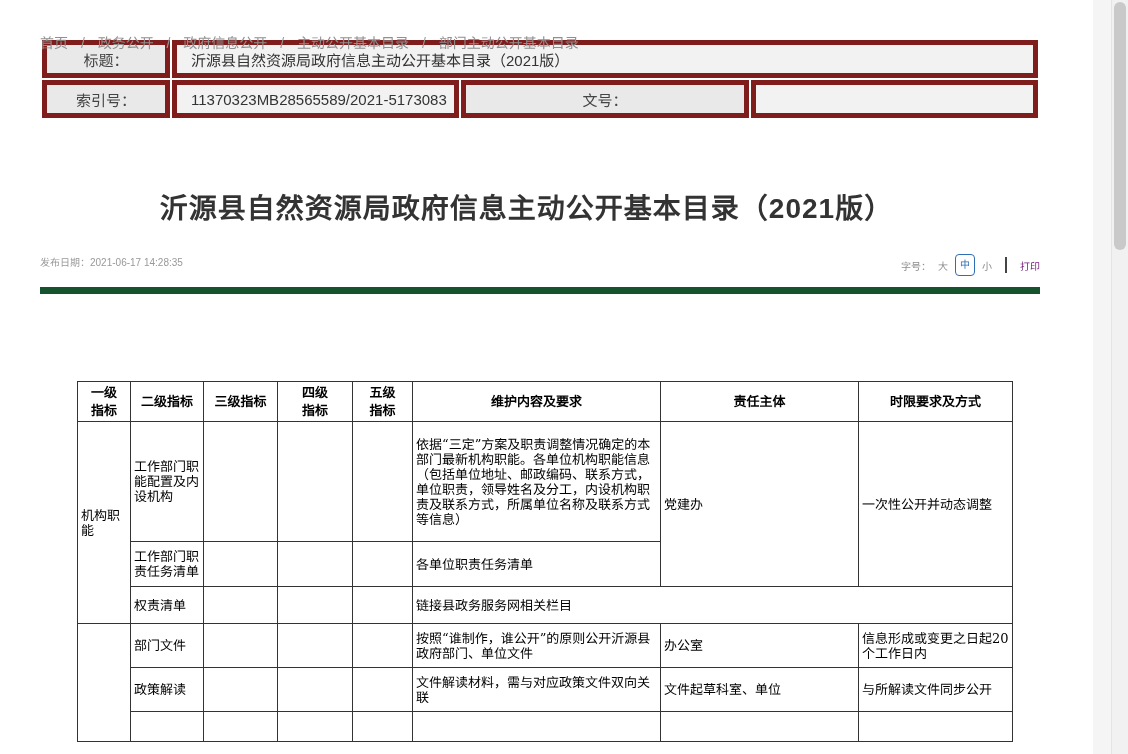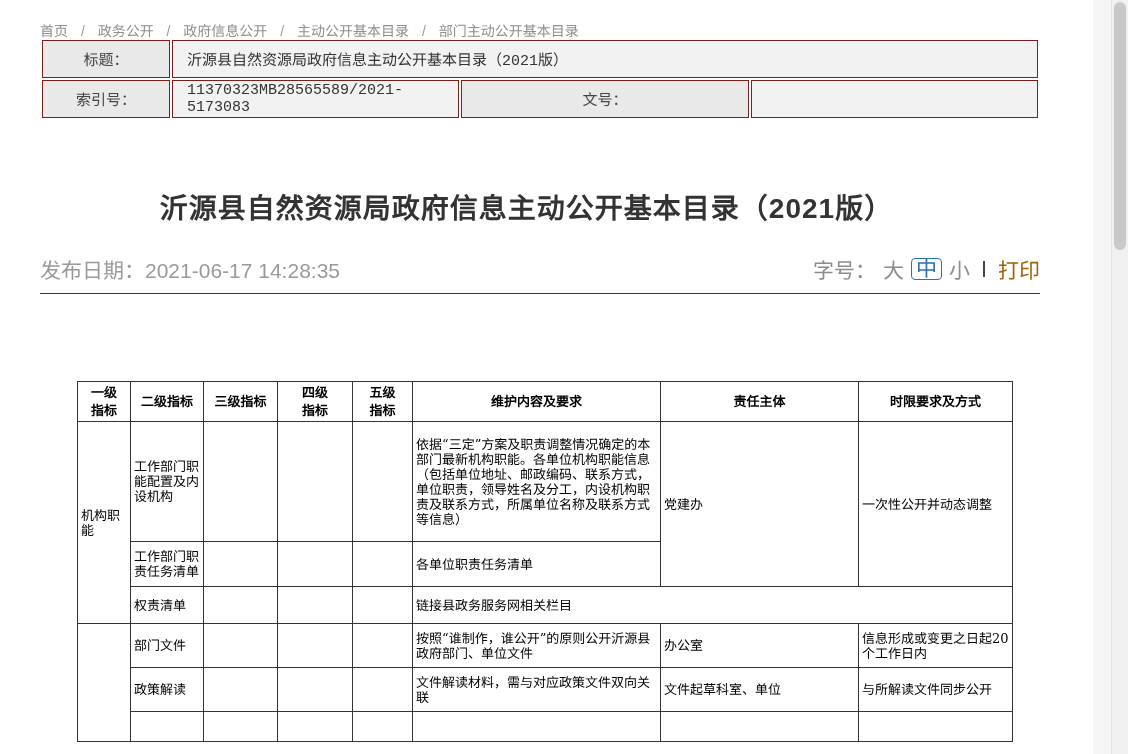--- a/index.html
+++ b/index.html
@@ -11,41 +11,40 @@
   }
   .page {
     position: absolute; left: 0; top: 0;
     width: 1093px; height: 754px;
     background: #ffffff;
     overflow: hidden;
   }
 
   
   .breadcrumb {
-    padding: 20px 0 0 40px;
+    padding: 32px 0 0 40px;
     font-size: 14px;
     color: #8f8f8f;
     height: 38px;
   }
   .breadcrumb a { color: #8f8f8f; text-decoration: none; cursor: pointer; }
   .breadcrumb .sep { color: #9a9a9a; margin: 0 9px; }
 
   
   table.doc-info {
     margin-left: 40px;
     width: 1000px;
     border-collapse: separate;
     border-spacing: 2px;
     table-layout: fixed;
   }
   table.doc-info td {
     height: 38px;
     font-size: 15px;
-    border: 1px solid #7f1d1d;
-    font-family: Liberation Mono, monospace;
+    border: 5px solid #7f1d1d;
   }
   table.doc-info td.label {
     background: #e9e9e9;
     color: #444444;
     text-align: center;
     width: 128px;
   }
   table.doc-info td.label2 { width: 118px; }
   table.doc-info td.value {
     background: #f2f2f2;
@@ -64,41 +63,41 @@
     letter-spacing: 1px;
     font-family: "Liberation Sans", "DejaVu Sans", sans-serif;
   }
   .article-meta {
     margin: 28px 0 0 40px;
     width: 1000px;
     height: 40px;
     display: flex;
     justify-content: space-between;
     align-items: flex-start;
-    border-bottom: 1px solid #14532d;
-    font-size: 21px;
+    border-bottom: 7px solid #14532d;
+    font-size: 10px;
   }
   .pub-date { color: #999999; }
   .tools { color: #8c8c8c; display: flex; align-items: center; gap: 7px; }
   .tools a { text-decoration: none; cursor: pointer; }
   .font-opt { color: #8c8c8c; }
   .font-opt.active {
     color: #2e6eb5;
     border: 1px solid #2e6eb5;
     border-radius: 4px;
     padding: 0 4px;
     line-height: 20px;
   }
   .tool-divider {
     display: inline-block;
     width: 2px; height: 16px;
     background: #444444;
     margin: 0 6px;
   }
-  .print-link { color: #a16207; }
+  .print-link { color: #701a75; }
 
   
   table.catalog {
     margin: 87px 0 0 77px;
     border-collapse: collapse;
     table-layout: fixed;
     width: 935px;
     font-family: "DejaVu Serif", "Liberation Serif", serif;
     font-size: 13px;
     color: #000000;

